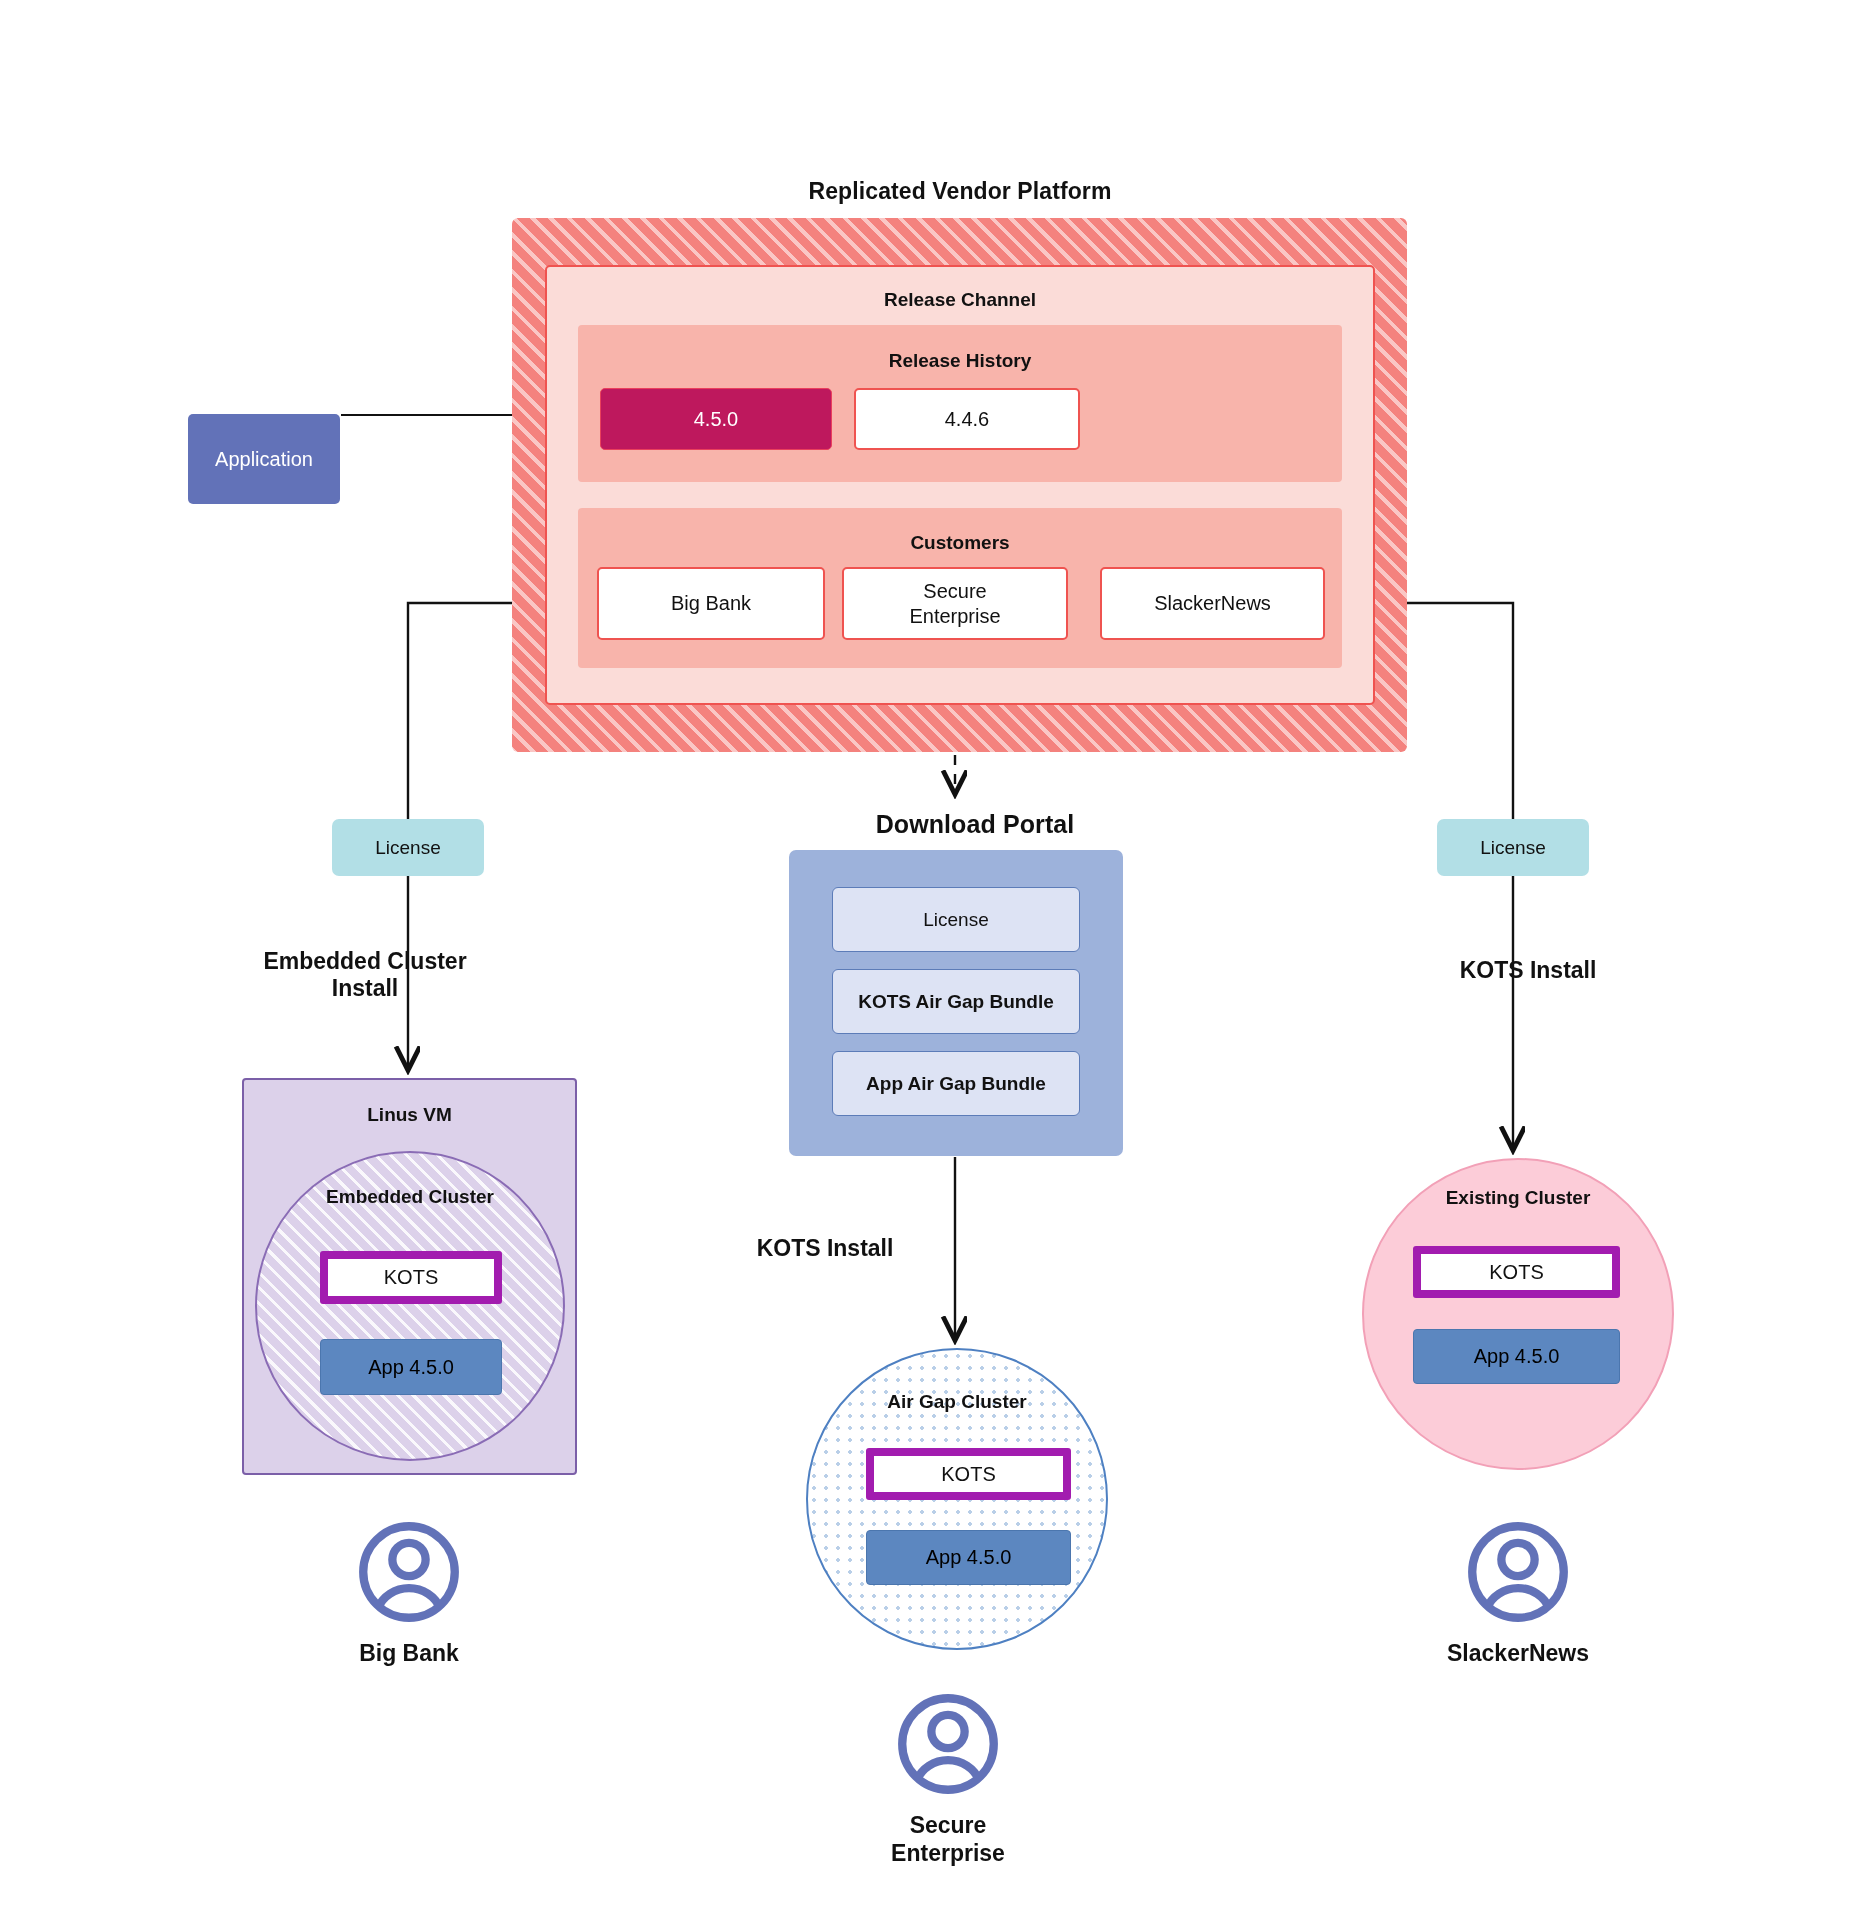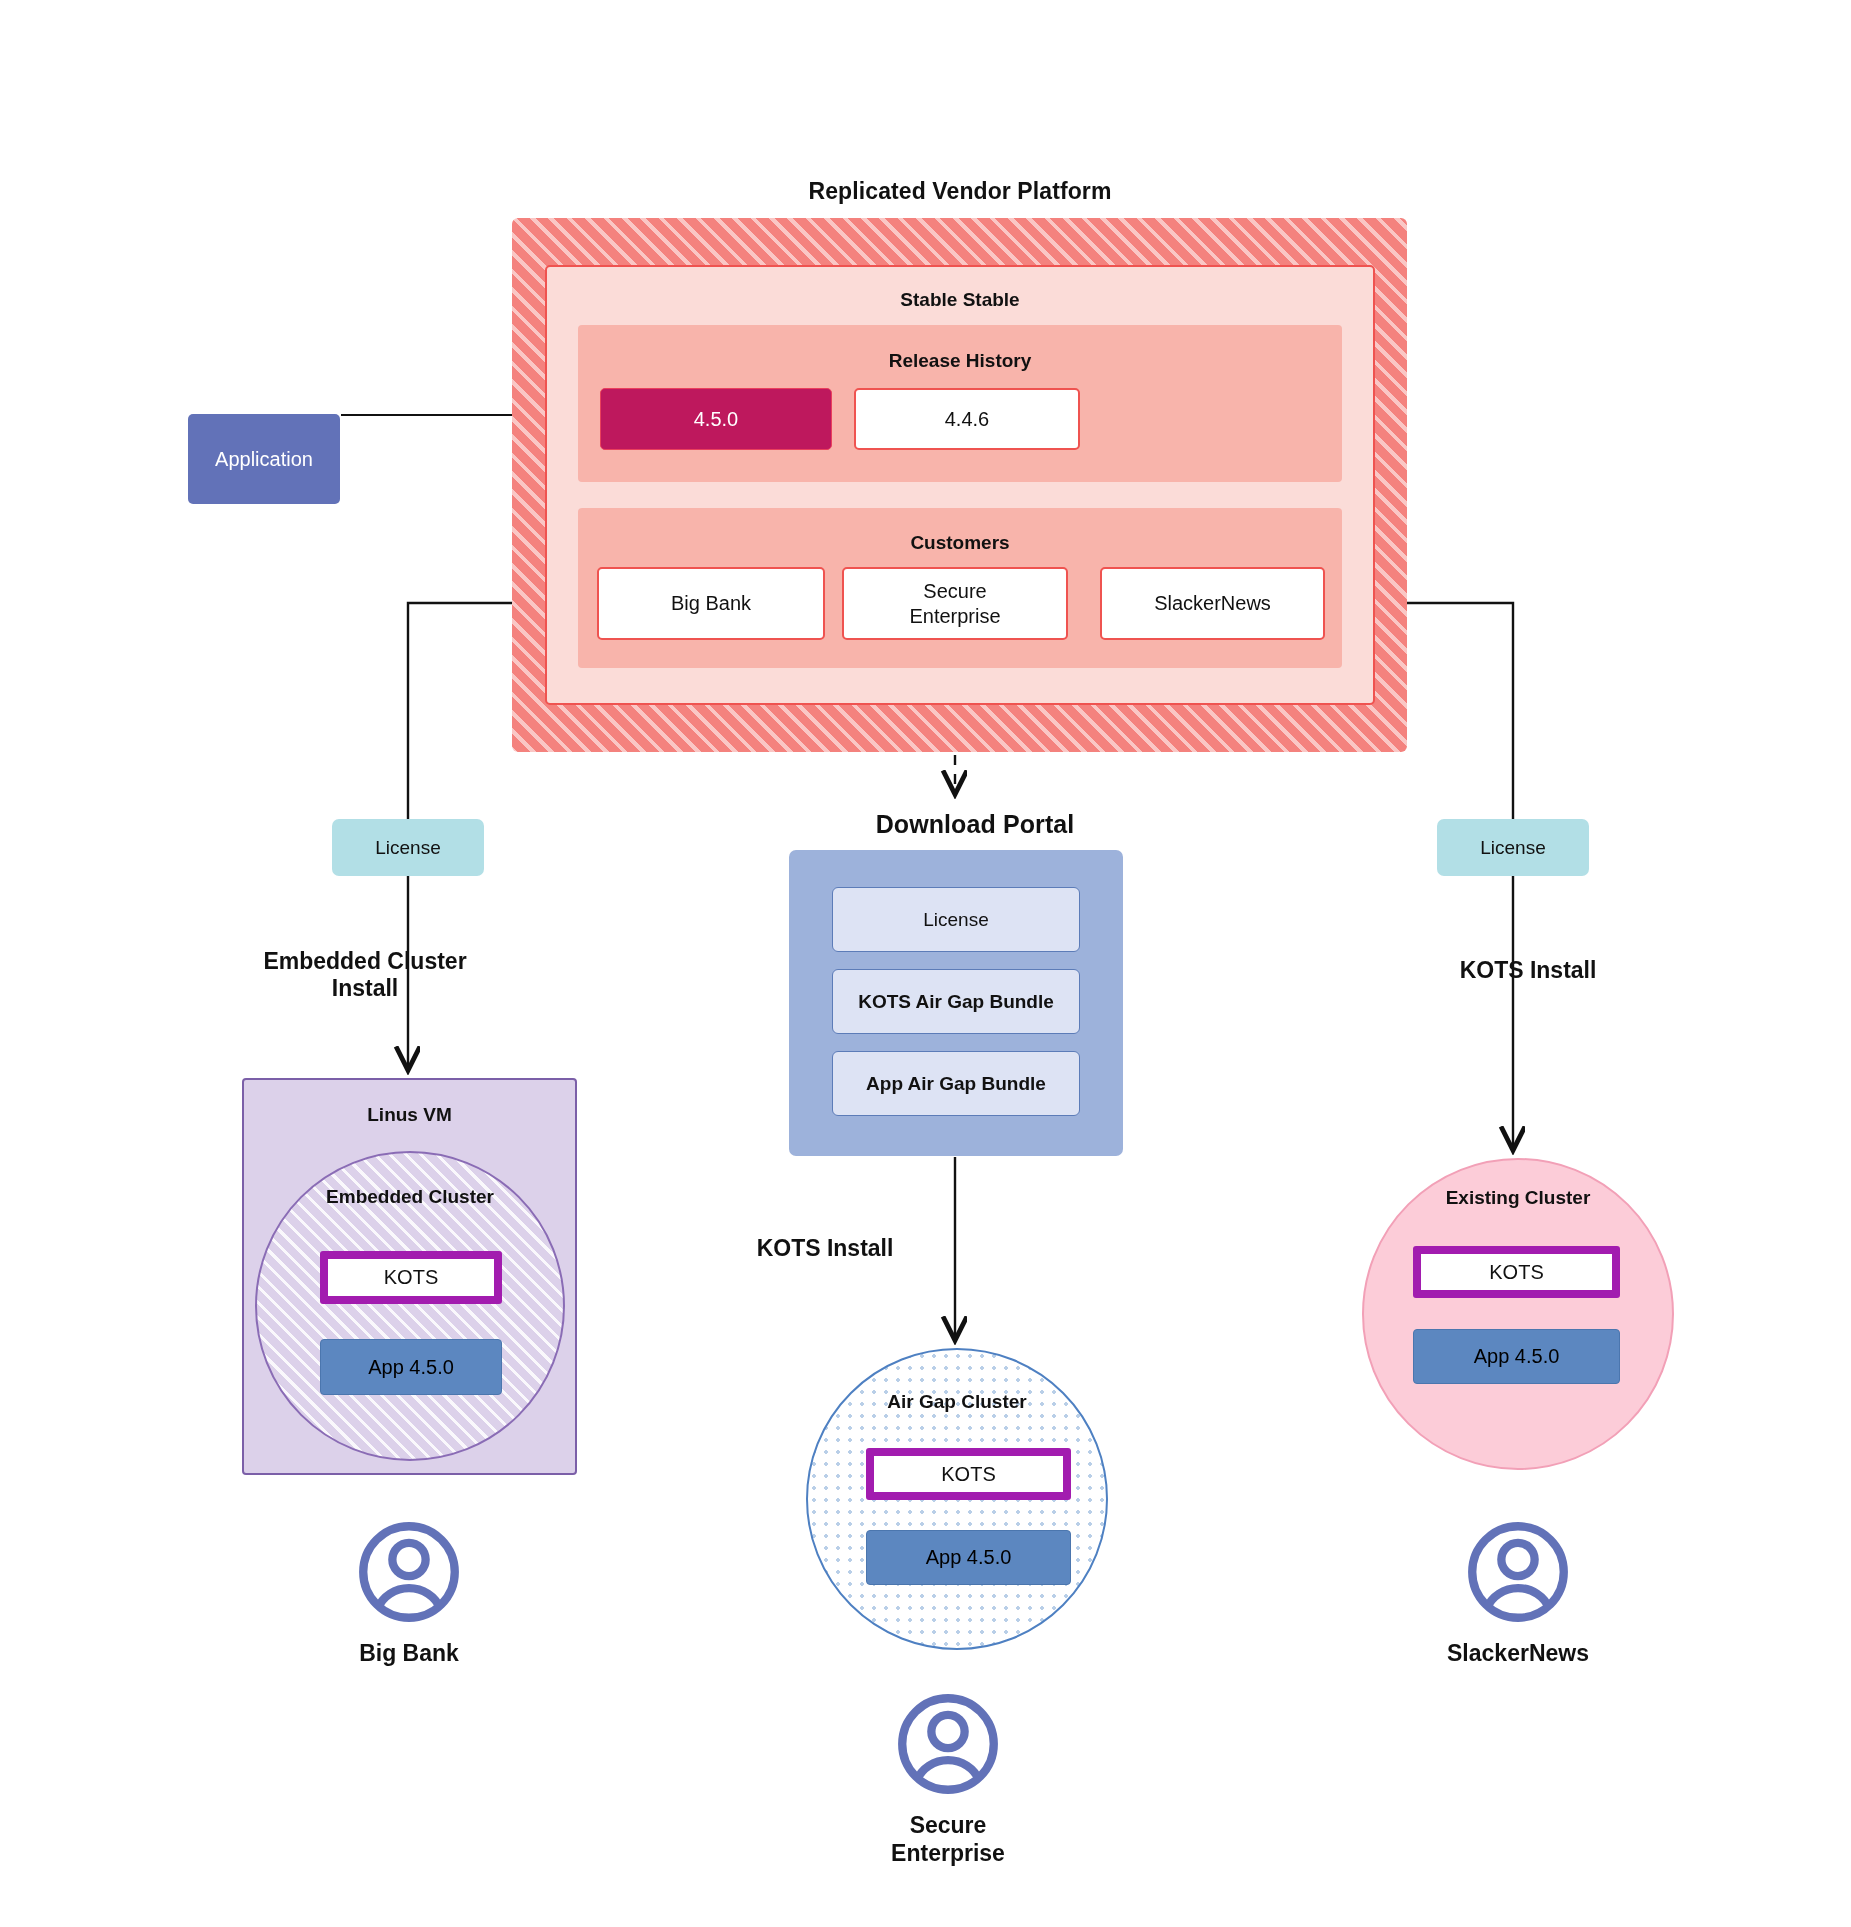--- a/index.html
+++ b/index.html
@@ -264,21 +264,21 @@
     <path d="M411,1294 L411,1332" stroke="#111" stroke-width="2.4" fill="none" stroke-dasharray="7 6" marker-end="url(#arrow-open)"></path>
     <path d="M968,1490 L968,1523" stroke="#111" stroke-width="2.4" fill="none" stroke-dasharray="7 6" marker-end="url(#arrow-open)"></path>
     <path d="M1516,1288 L1516,1322" stroke="#111" stroke-width="2.4" fill="none" stroke-dasharray="7 6" marker-end="url(#arrow-open)"></path>
   </svg>
 
   <div class="heading" style="left:600px; top:178px; width:720px;">Replicated Vendor Platform</div>
 
   <div id="platform-frame"></div>
 
   <div id="stable-channel"></div>
-  <div class="subheading" id="stable-channel-title">Stable Stable</div>
+  <div class="subheading" id="stable-channel-title">Release Channel</div>
 
   <div id="release-history"></div>
   <div class="subheading" id="release-history-title">Release History</div>
 
   <div class="release-chip" id="release-0">4.5.0</div>
   <div class="release-chip" id="release-1">4.4.6</div>
 
   <div id="customers"></div>
   <div class="subheading" id="customers-title">Customers</div>
 

